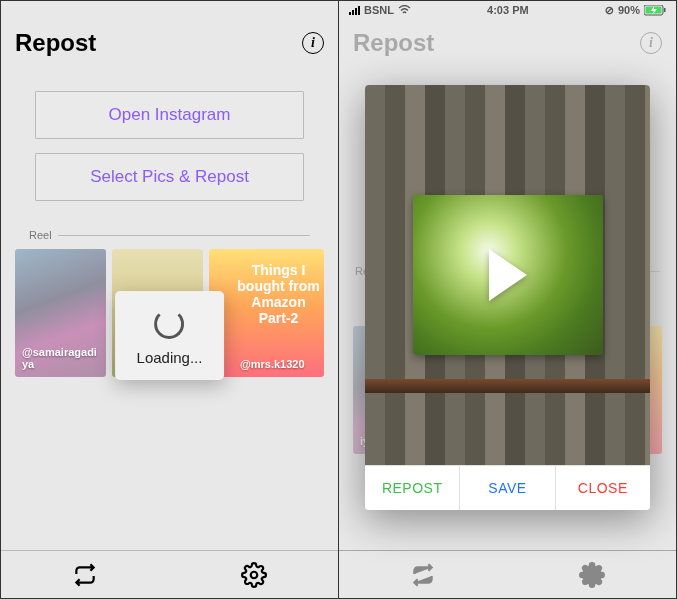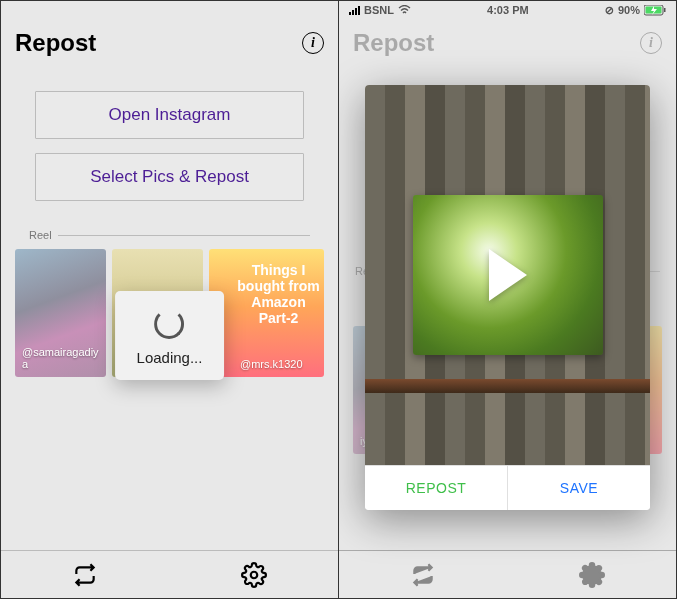--- a/index.html
+++ b/index.html
@@ -17,33 +17,33 @@
     .phone-right .status-bar { color: #555; }
 
     
     .header { display: flex; align-items: center; justify-content: space-between; padding: 10px 14px 14px; }
     .header-title { font-size: 24px; font-weight: 700; color: #000; }
     .info-icon { width: 22px; height: 22px; border: 1.5px solid #000; border-radius: 50%; display: flex; align-items: center; justify-content: center; font-family: Georgia, serif; font-size: 14px; font-weight: bold; font-style: italic; }
     .phone-right .header-title, .phone-right .info-icon { color: #777; border-color: #777; }
 
     
     .content { flex: 1; padding: 0 14px; position: relative; }
-    .big-btn { display: block; width: calc(100% - 40px); margin: 20px auto 14px; padding: 13px 16px; border: 1px solid #bbb; background: #eaeaea; text-align: center; font-size: 17px; color: #4c1d95; border-radius: 1px; cursor: pointer; }
+    .big-btn { display: block; width: calc(100% - 40px); margin: 20px auto 14px; padding: 13px 16px; border: 1px solid #bbb; background: #eaeaea; text-align: center; font-size: 17px; color: #8b5cf6; border-radius: 1px; cursor: pointer; }
     .big-btn + .big-btn { margin-top: 0; text-align: center; }
 
     .section-label { display: flex; align-items: center; font-size: 11px; color: #777; margin: 28px 14px 8px; }
     .section-label span { padding-right: 6px; }
     .section-label::after { content:""; flex:1; height:1px; background:#bbb; }
 
     .reel-row { display: flex; gap: 6px; }
     .reel { flex: 1; height: 128px; border-radius: 3px; position: relative; overflow: hidden; background-size: cover; background-position: center; display: flex; align-items: flex-end; }
     .reel-1 { background: linear-gradient(160deg,#9eb7c9 0%, #8f8f9e 40%, #c890b8 65%, #b08faa 100%); }
     .reel-2 { background: linear-gradient(180deg,#e8e0b2 0%, #d3c991 50%, #a9ab75 100%); }
     .reel-3 { background: linear-gradient(180deg,#ffe077 0%, #ffa658 45%, #ff6f7e 100%); display: flex; flex-direction: column; align-items: center; justify-content: center; padding-left: 24px; }
-    .reel-user { font-size: 11px; font-weight: 400; color: #fff; padding: 6px 7px; text-shadow: 0 1px 2px rgba(0,0,0,.4); line-height: 1.15; word-break: break-word;}
+    .reel-user { font-size: 11px; font-weight: 700; color: #fff; padding: 6px 7px; text-shadow: 0 1px 2px rgba(0,0,0,.4); line-height: 1.15; word-break: break-word;}
     .reel-3 .reel-caption { color:#fff; font-weight:700; font-size: 14px; text-align:center; line-height:1.15; margin-bottom:auto; margin-top:auto; padding:0 4px;}
     .reel-3 .reel-user { margin-top:auto;}
 
     
     .bottom-bar { height: 48px; border-top: 1px solid #bbb; display: flex;}
     .bottom-item { flex: 1; display: flex; align-items:center; justify-content:center; }
     .repost-icon svg, .gear-icon svg { width: 26px; height: 26px; }
     .phone-right .bottom-bar svg { stroke: #888; fill: #888;}
     .phone-right .bottom-bar { border-color: #aaa; }
 
@@ -175,20 +175,21 @@
 
   <div class="modal">
     <div class="preview">
       <div class="preview-inner"></div>
       <div class="rust-bar"></div>
       <div class="play-triangle"></div>
     </div>
     <div class="modal-actions">
       <button class="act-repost">REPOST</button>
       <button class="act-save">SAVE</button>
+      <button class="act-close">CLOSE</button>
     </div>
   </div>
 
   <div class="bottom-bar">
     <div class="bottom-item repost-icon">
       <svg viewBox="0 0 24 24" fill="none" stroke="#888" stroke-width="2">
           <path d="M17 2l3 3-3 3M4 11V8a3 3 0 013-3h13M7 22l-3-3 3-3M20 13v3a3 3 0 01-3 3H4"></path>
         </svg>
     </div>
     <div class="bottom-item gear-icon">

